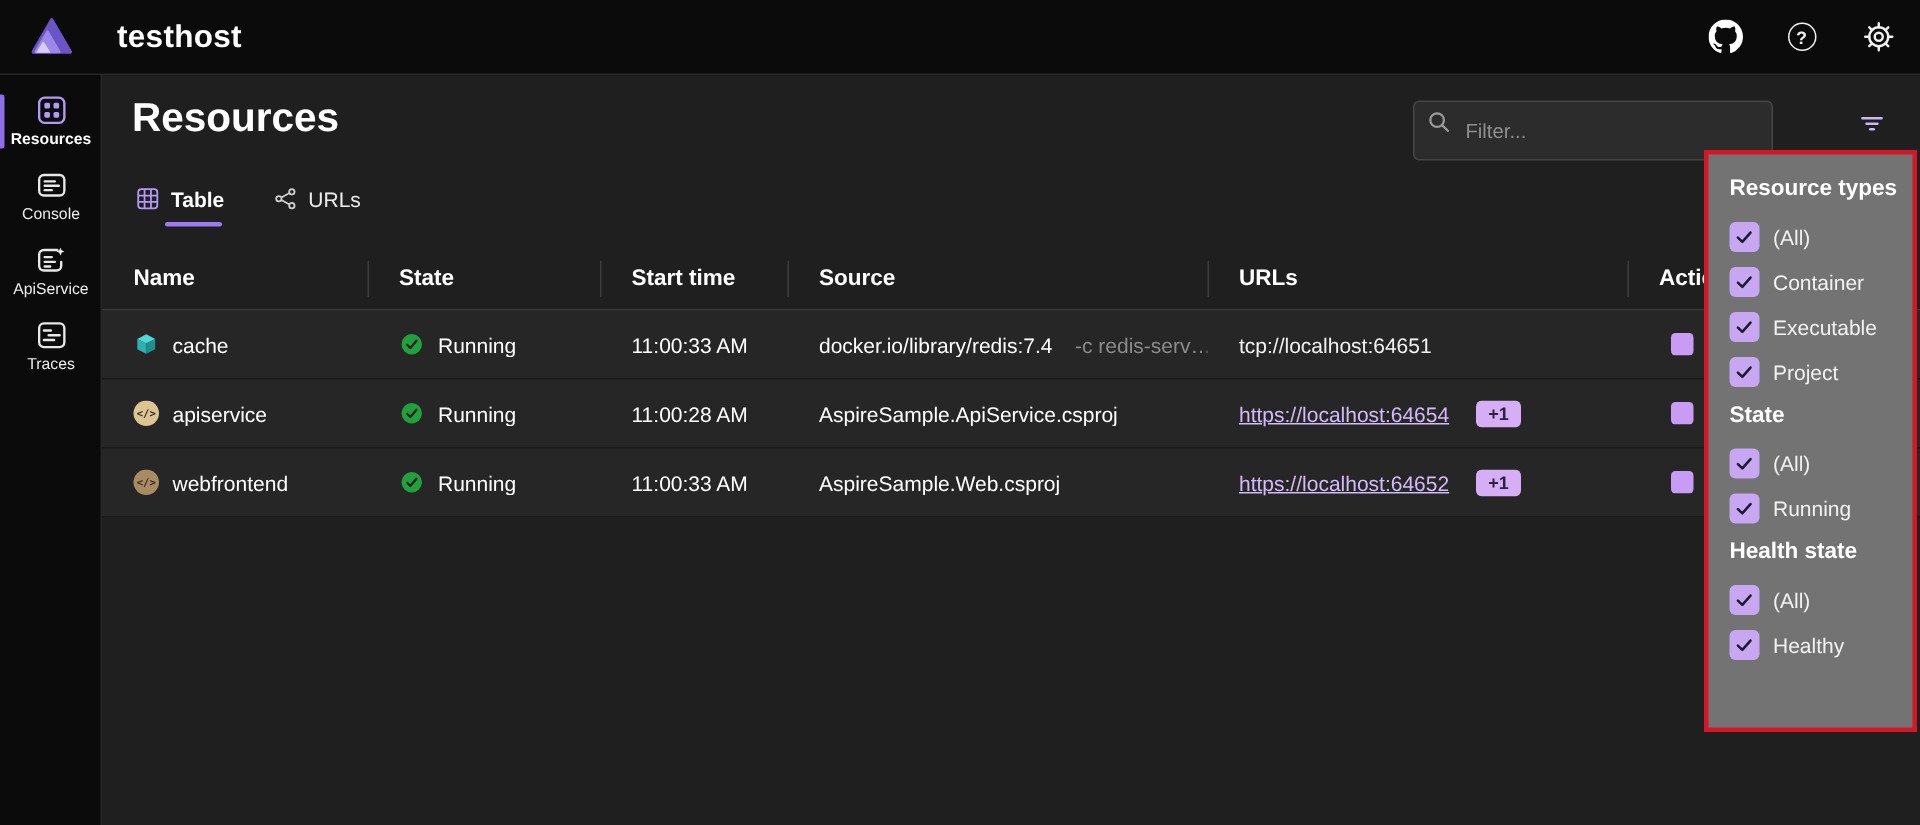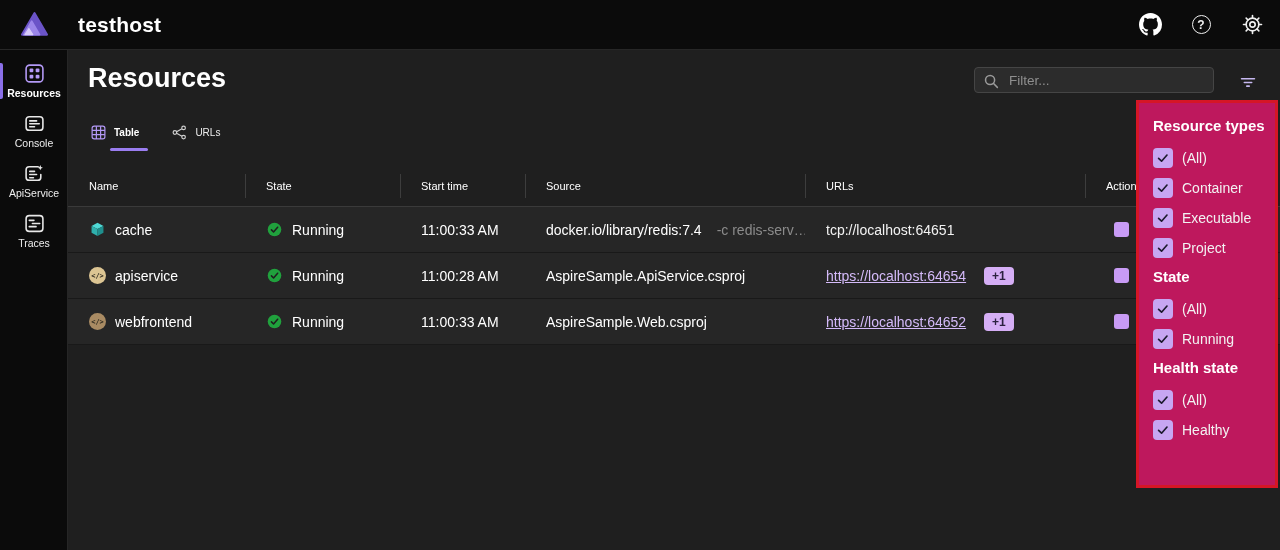--- a/index.html
+++ b/index.html
@@ -22,58 +22,58 @@
     border-right:1px solid #262626;z-index:4;padding-top:6px;}
   .side-item{position:relative;width:68px;height:50px;display:flex;flex-direction:column;
     align-items:center;justify-content:center;cursor:pointer;}
   .side-item .lbl{font-size:10.5px;color:#ededed;margin-top:3px;}
   .side-item.active .lbl{color:#fff;font-weight:bold;}
   .side-item.active::before{content:'';position:absolute;left:0;top:7px;width:3px;height:36px;
     background:#8a6fe8;border-radius:0 2px 2px 0;}
   
   .main{position:absolute;top:50px;left:68px;width:1212px;bottom:0;background:#1f1f1f;}
   .page-title{position:absolute;left:20px;top:13px;font-size:27px;font-weight:bold;color:#fff;}
-  .filter-wrap{position:absolute;left:906px;top:17px;width:240px;height:26px;}
+  .filter-wrap{position:absolute;left:874px;top:17px;width:240px;height:40px;}
   .filter-input{width:100%;height:100%;background:#2c2c2c;border:1px solid #454545;border-radius:4px;
     color:#cfcfcf;font-size:13.5px;padding:0 10px 0 34px;outline:none;font-family:inherit;}
   .filter-input::placeholder{color:#8f8f8f;}
   .search-ic{position:absolute;left:9px;top:6px;}
   .funnel-btn{position:absolute;left:1164px;top:18px;width:32px;height:28px;display:flex;
     align-items:center;justify-content:center;cursor:pointer;border-radius:4px;}
   
   .tabs{position:absolute;left:20px;top:70px;display:flex;gap:28px;}
-  .tab{display:flex;align-items:center;gap:7px;font-size:10px;color:#ededed;
+  .tab{display:flex;align-items:center;gap:7px;font-size:14px;color:#ededed;
     padding:4px 2px 10px 2px;position:relative;cursor:pointer;}
   .tab.active{font-weight:bold;color:#fff;}
   .tab.active::after{content:'';position:absolute;left:22px;bottom:0;width:38px;height:3px;
     border-radius:2px;background:#9a7df0;}
   
   .rtable{position:absolute;left:0;top:115px;width:1212px;}
   .thead,.trow{display:grid;grid-template-columns:177px 155px 125px 280px 280px auto;align-items:center;}
   .thead{height:42px;border-bottom:1px solid #3a3a3a;}
-  .th{font-size:11px;font-weight:normal;color:#fff;padding-left:21px;position:relative;height:100%;
+  .th{font-size:15px;font-weight:bold;color:#fff;padding-left:21px;position:relative;height:100%;
     display:flex;align-items:center;}
   .th + .th::before{content:'';position:absolute;left:0;top:9px;height:24px;width:1px;background:#3d3d3d;}
   .trow{height:46px;background:#262626;border-bottom:1px solid #191919;cursor:pointer;}
   .cell{padding-left:21px;font-size:14px;color:#fff;display:flex;align-items:center;gap:9px;
     white-space:nowrap;overflow:hidden;}
   .src-args{color:#8b8b8b;margin-left:6px;}
   .url-plain{color:#f2f2f2;}
   .url-link{color:#d4baf9;text-decoration:underline;cursor:pointer;}
   .url-badge{background:#d5aef5;color:#2b2140;font-size:12px;font-weight:bold;border-radius:4px;
     padding:2px 8px;margin-left:9px;cursor:pointer;}
   .proj-badge{width:17px;height:17px;border-radius:50%;display:flex;align-items:center;
     justify-content:center;font-size:7px;font-weight:bold;font-family:"DejaVu Sans Mono",monospace;
     color:#2e2a1f;flex:none;}
   .proj-a{background:#dcc593;}
   .proj-b{background:#a98b63;}
   .cell-actions{padding-left:29px;}
   .action-sq{width:15px;height:15px;border-radius:3px;background:#c89bf5;cursor:pointer;flex:none;}
   
-  .popup{position:absolute;left:1136px;top:100px;width:142px;height:388px;background:#be185d;
+  .popup{position:absolute;left:1136px;top:100px;width:142px;height:388px;background:#737373;
     border:3px solid #d51626;z-index:10;padding:14px 0 0 14px;overflow:hidden;}
   .popup-title{font-size:15px;font-weight:bold;color:#fff;height:17px;margin-bottom:14px;}
   .popup-title.mt{margin-top:8px;}
   .popup-option{display:flex;align-items:center;gap:9px;height:20px;margin-bottom:10px;cursor:pointer;}
   .checkbox{width:20px;height:20px;border-radius:4px;background:#c7a6f2;display:flex;
     align-items:center;justify-content:center;flex:none;}
   .popup-option .olbl{font-size:14px;color:#f2f2f2;}
   svg{display:block;}
 </style>
 </head>

